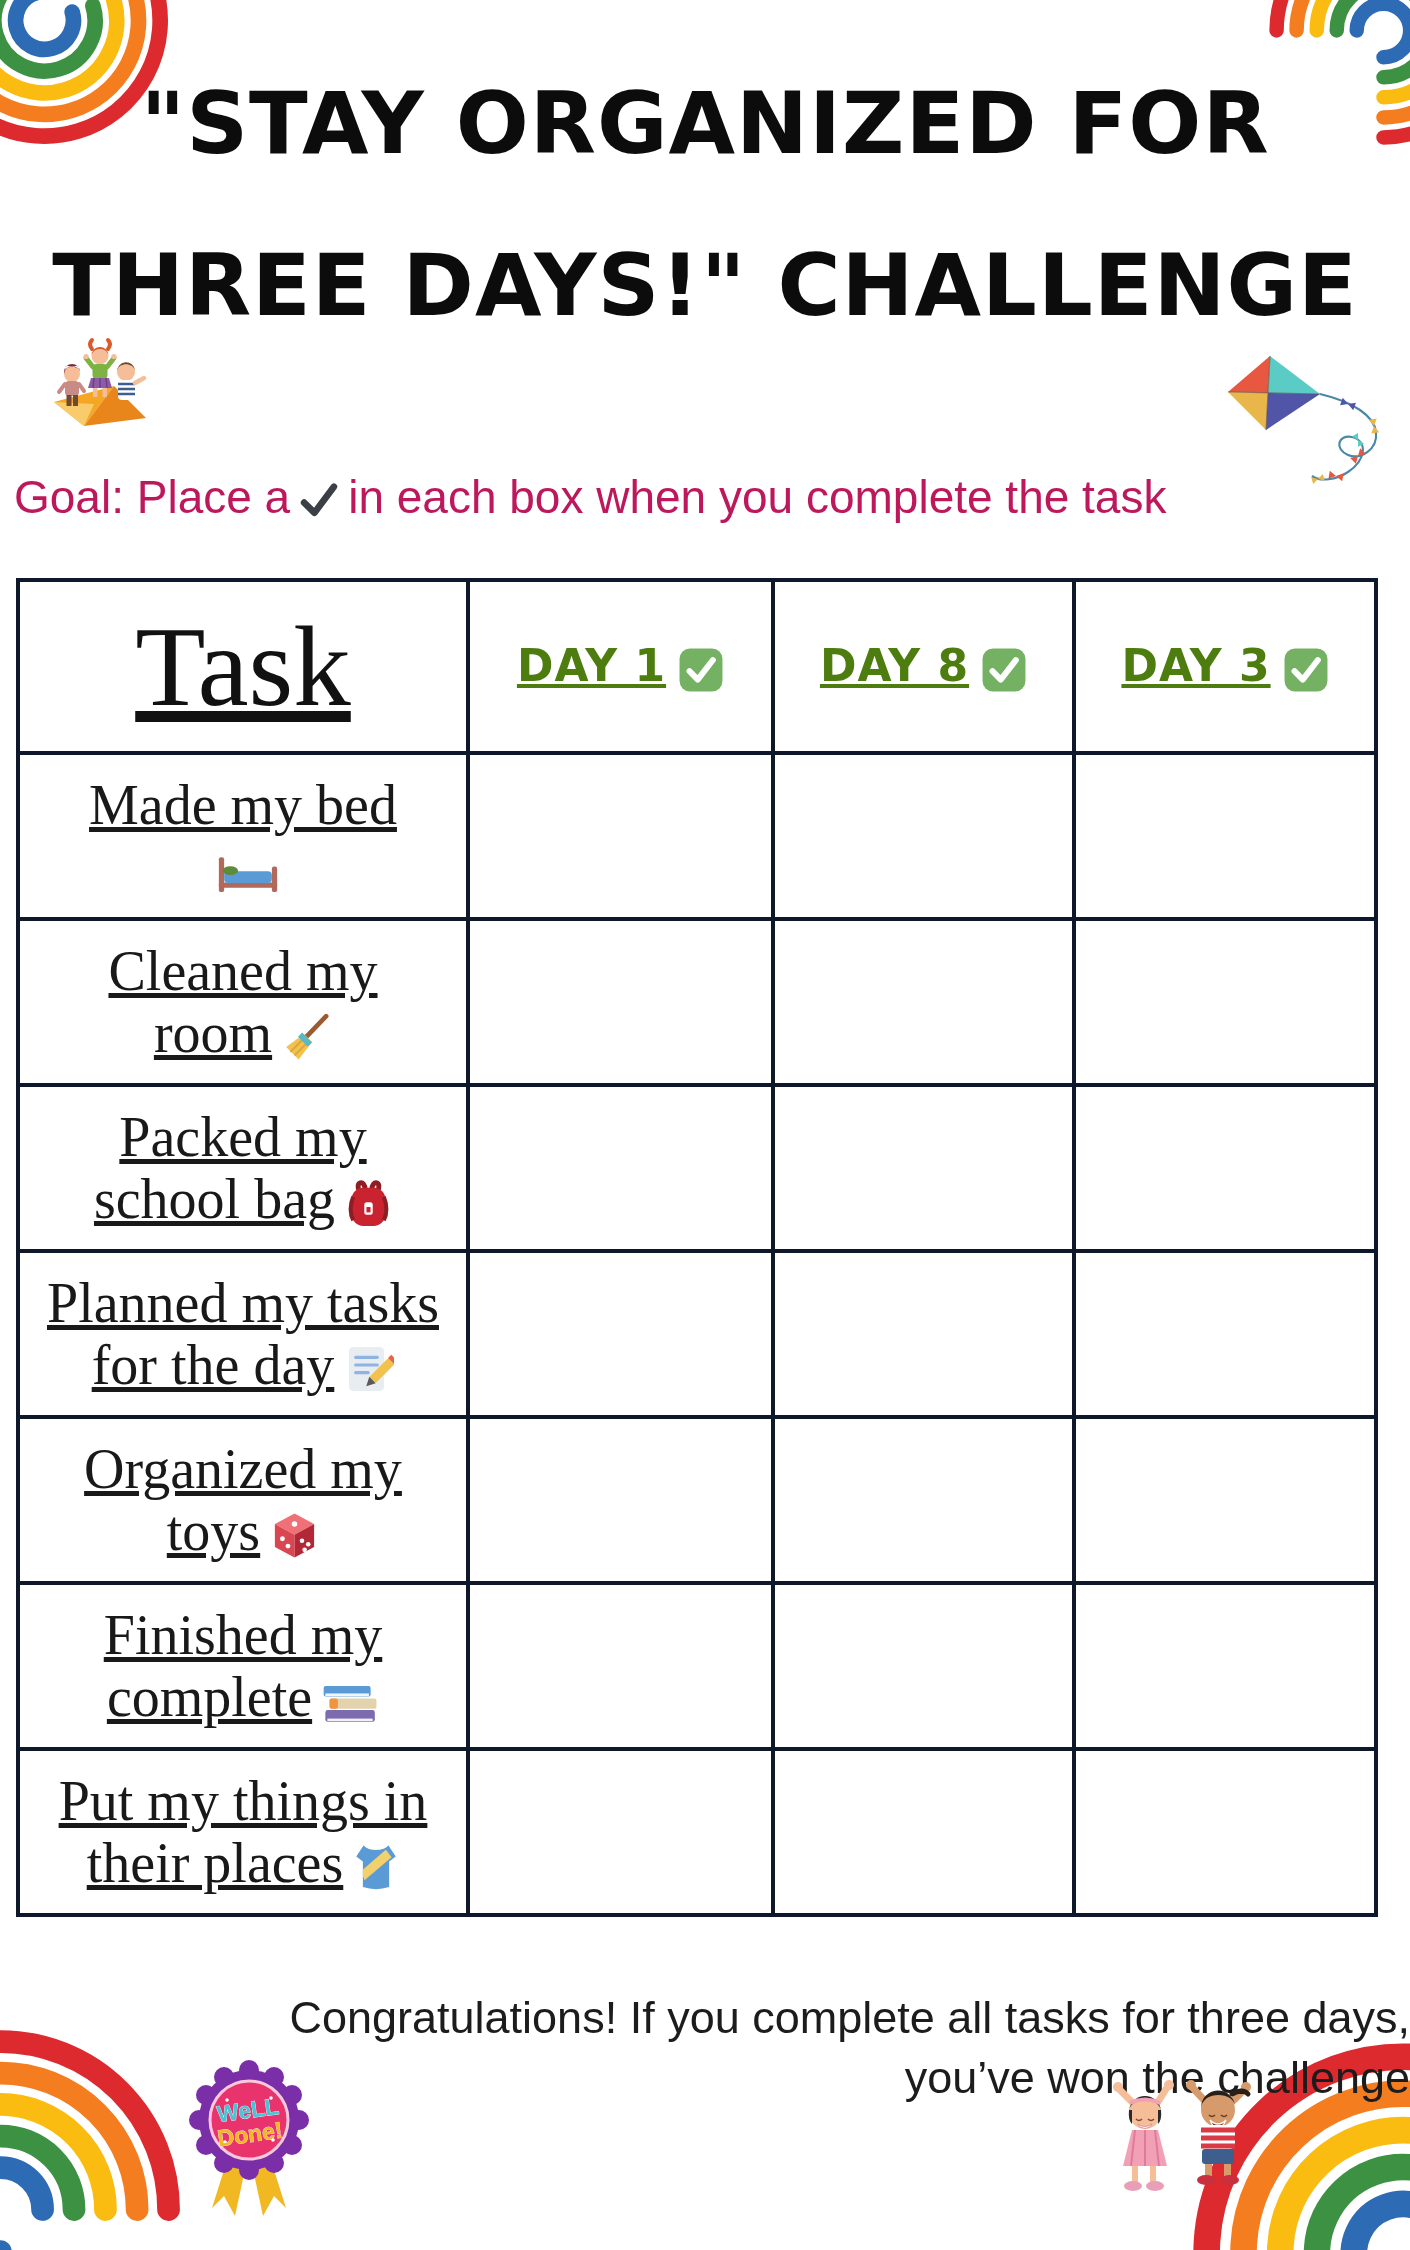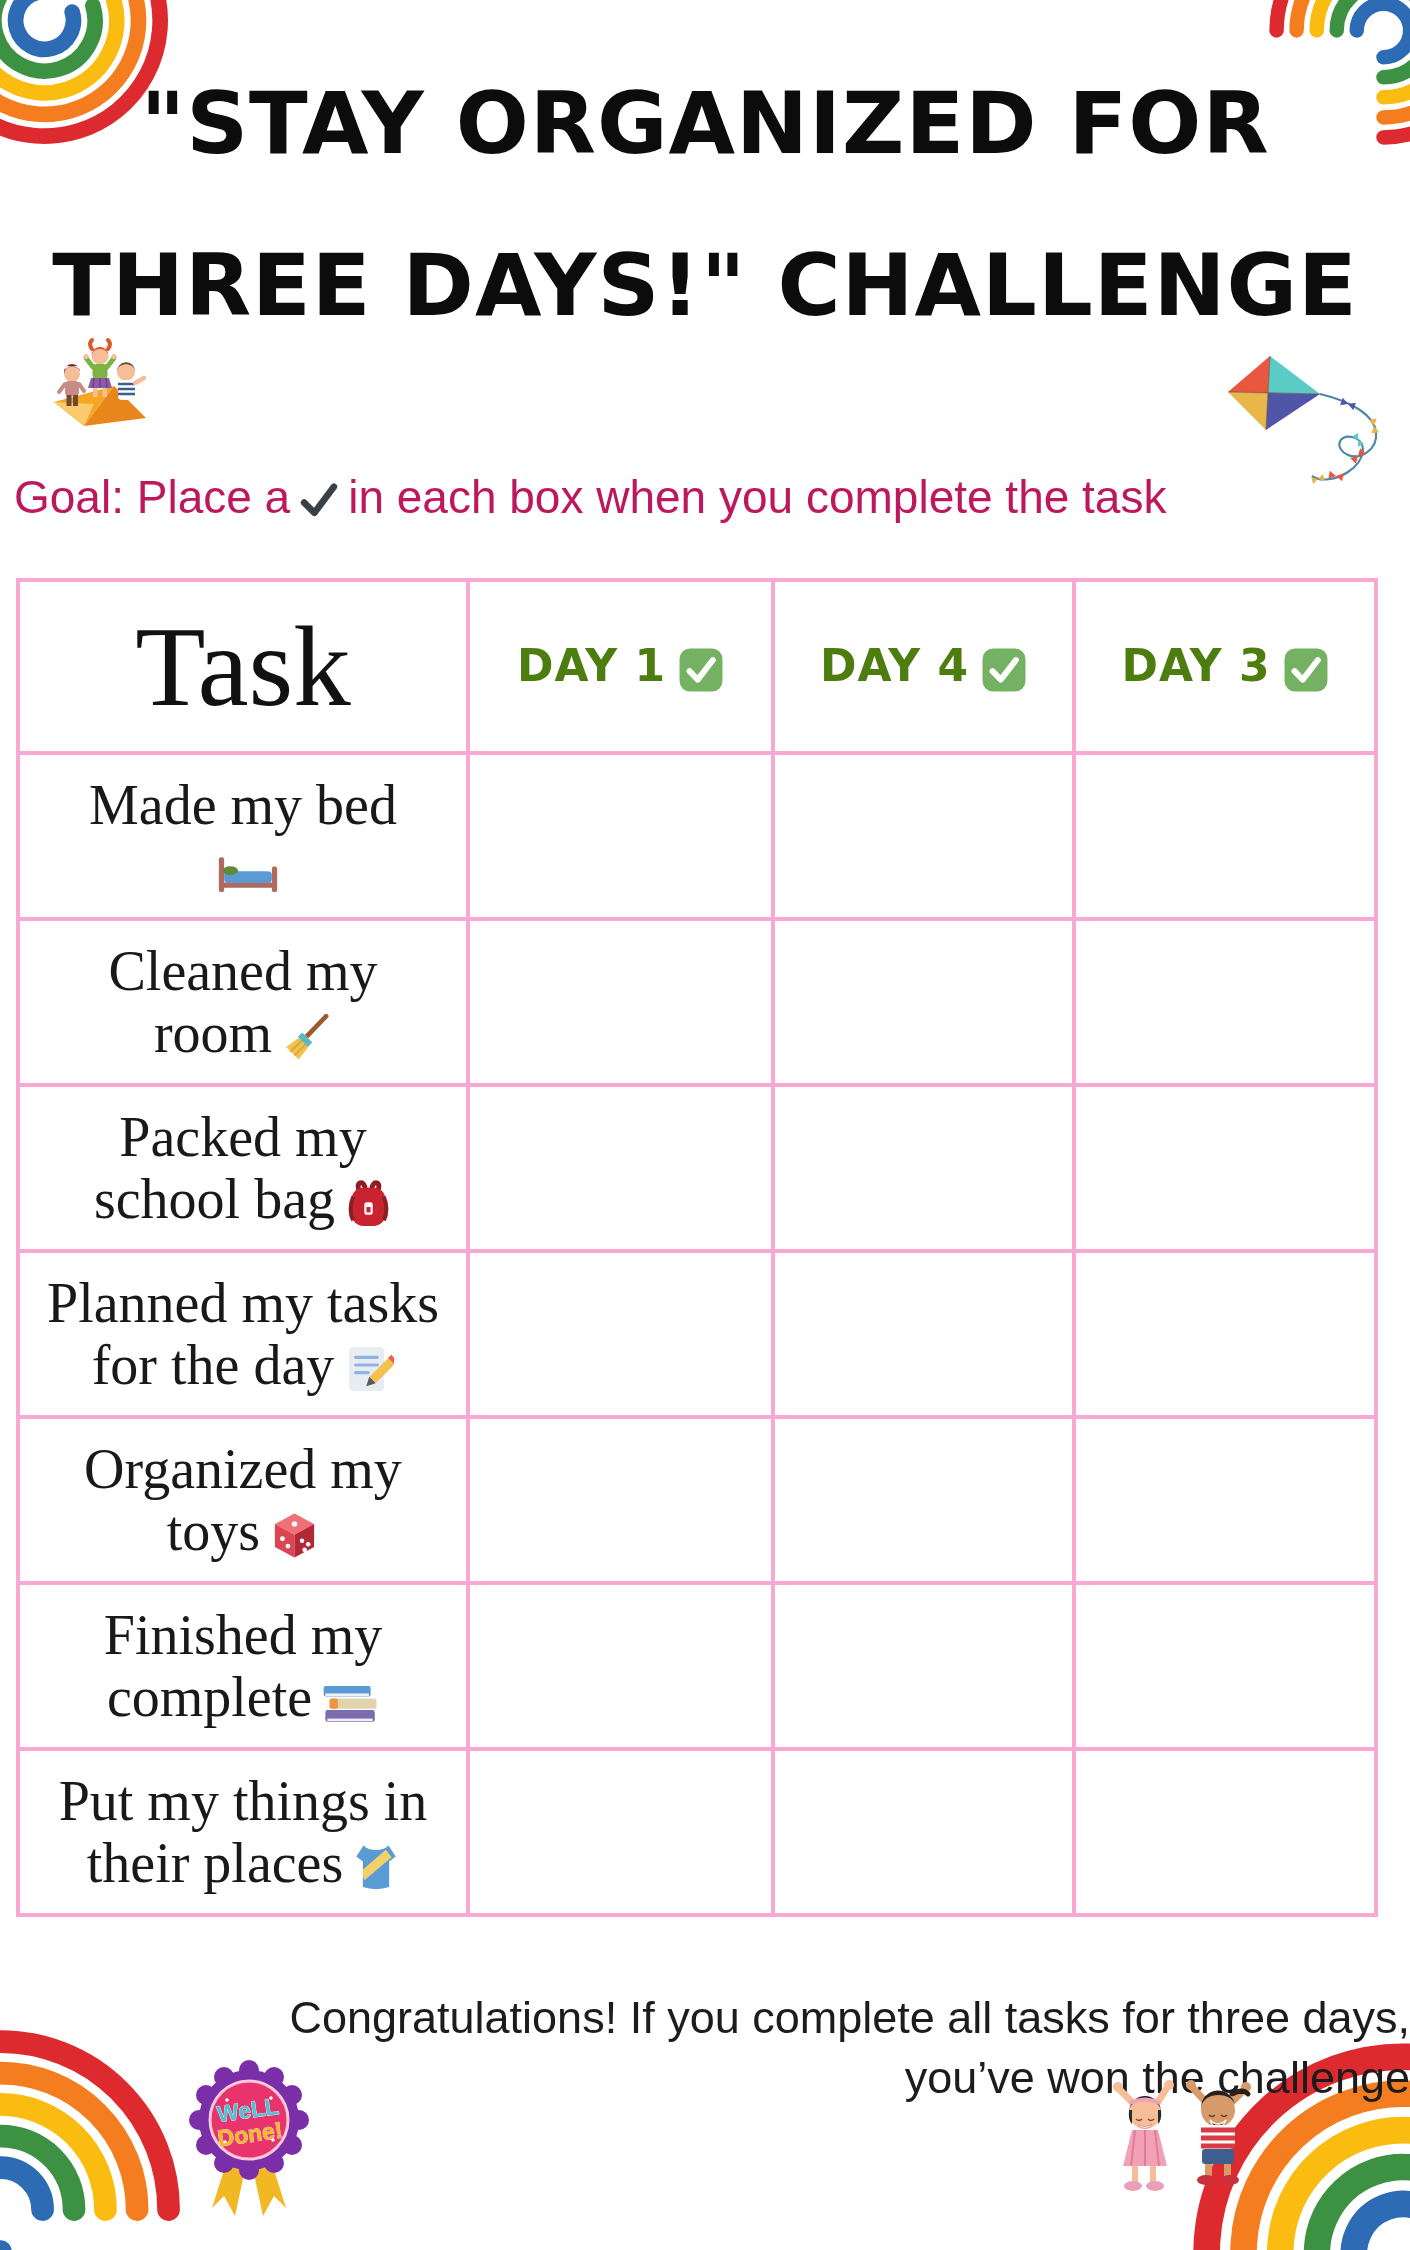--- a/index.html
+++ b/index.html
@@ -44,23 +44,24 @@
   .goal .icon{vertical-align:-8px;margin:0 8px;}
   
   table.challenge{
     position:absolute;left:16px;top:578px;
     width:1360px;
     border-collapse:collapse;
     table-layout:fixed;
     background:#fff;
   }
   table.challenge th, table.challenge td{
-    border:4px solid #f9a8d4;
+    border:4px solid #0f172a;
     text-align:center;vertical-align:middle;
     padding:0 6px;
+    text-decoration:underline;
   }
   th.task-hd{
     height:169px;
     font-family:"Liberation Serif", serif;
     font-weight:400;
     font-size:115px;
     color:#111111;
   }
   th.day-hd{
     font-family:"DejaVu Sans", sans-serif;
@@ -344,21 +345,21 @@
         <col style="width:305px">
         <col style="width:301px">
         <col style="width:302px">
     </colgroup>
     <thead>
       <tr id="header-row">
         <th class="task-hd">Task</th>
       <th class="day-hd"><span>DAY 1</span><svg class="icon i-green-check day-check">
               <use href="#sym-green-check"></use>
             </svg></th>
-          <th class="day-hd"><span>DAY 4</span><svg class="icon i-green-check day-check">
+          <th class="day-hd"><span>DAY 8</span><svg class="icon i-green-check day-check">
               <use href="#sym-green-check"></use>
             </svg></th>
           <th class="day-hd"><span>DAY 3</span><svg class="icon i-green-check day-check">
               <use href="#sym-green-check"></use>
             </svg></th>
         </tr>
     </thead>
     <tbody id="tbody">
         <tr>
           <td class="task-cell"><span>Made my bed</span><br><span></span><svg class="icon i-bed task-ico">

